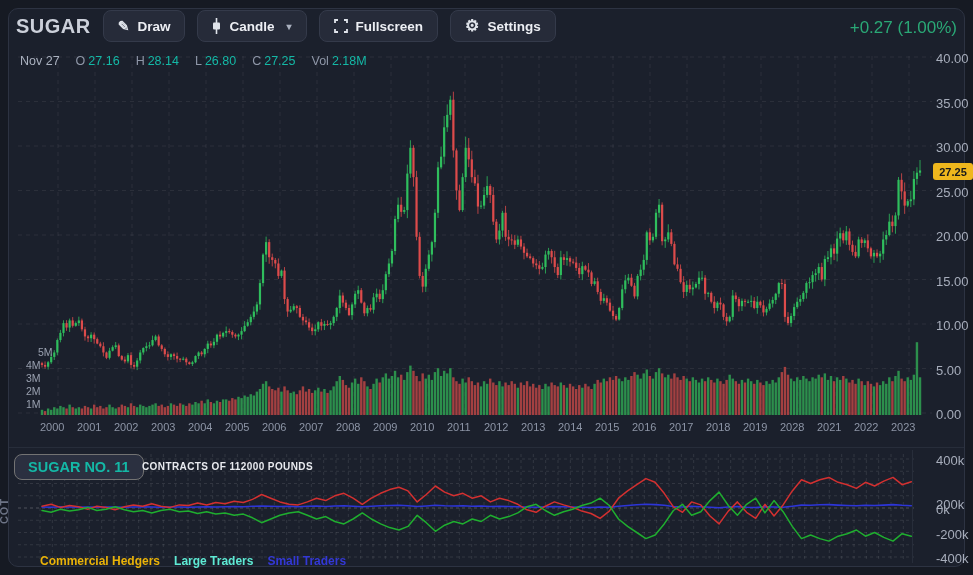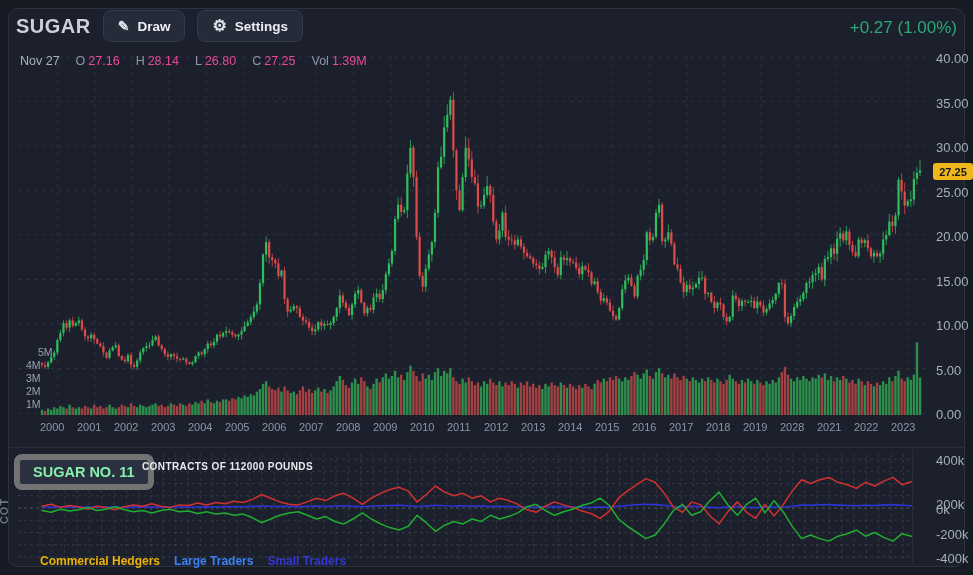--- a/index.html
+++ b/index.html
@@ -17,58 +17,79 @@
             color:#ecEEf3; font-size:13.5px; font-weight:bold; cursor:pointer; }
   .tb-btn .ico { color:#dfe3ea; font-size:14px; line-height:1; display:flex; align-items:center; }
   .caret { font-size:10px; color:#aab1bf; margin-left:4px; }
   #change-label { position:absolute; right:16px; top:18px; font-size:17px;
                   color:#2aa876; z-index:5; }
   
   #quote-row { position:absolute; left:20px; top:54px; display:flex; gap:16px;
                font-size:12.5px; z-index:5; }
   #quote-row .d { color:#aab1bf; }
   #quote-row .lab { color:#8f97a8; }
-  #quote-row .val { color:#ec4899; margin-left:3px; }
+  #quote-row .val { color:#14b8a6; margin-left:3px; }
   .qpair { display:flex; }
   
   .axis-lab { position:absolute; font-size:13px; color:#a7adbb; z-index:4; }
   .vol-lab  { position:absolute; font-size:10.5px; color:#9aa1b0; z-index:4; }
   .year-lab { position:absolute; font-size:11px; color:#8d95a6; width:36px;
               text-align:left; z-index:4; }
   #last-price-badge { position:absolute; left:933px; top:163px; width:40px; height:17px;
               background:#efb71d; color:#17181c; font-size:11px; font-weight:bold;
               border-radius:3px; display:flex; align-items:center; justify-content:center;
               z-index:6; }
   
   #panel-sep { position:absolute; left:9px; top:447px; width:955px; height:1px;
                background:#272d3a; z-index:3; }
   #cot-right-sep { position:absolute; left:912px; top:450px; width:1px; height:113px;
                background:#272d3a; z-index:3; }
   #cot-title-badge { position:absolute; left:14px; top:454px; background:#2b3040;
-               border:6px solid #737373; border-radius:8px; padding:4px 13px;
-               color:#86efac; font-size:14.5px; font-weight:bold; z-index:5; }
+               border:1px solid #737373; border-radius:8px; padding:4px 13px;
+               color:#14b8a6; font-size:14.5px; font-weight:bold; z-index:5; }
   #cot-subtitle { position:absolute; left:142px; top:461px; color:#e8eaef;
                font-size:10px; font-weight:bold; letter-spacing:.4px; z-index:5; }
   #cot-axis-name { position:absolute; left:-9px; top:505px; color:#6d7486;
                font-size:11px; font-weight:bold; transform:rotate(-90deg); z-index:5;
                letter-spacing:1px; }
   #cot-legend { position:absolute; left:40px; top:554px; display:flex; gap:14px;
                font-size:12px; font-weight:bold; z-index:5; }
   svg.layer { position:absolute; z-index:2; }
 </style>
 </head>
 <body>
 
 <div id="app-frame"></div>
 
 <div id="toolbar">
   <div id="symbol-title">SUGAR</div>
   <div class="tb-btn">
     <span class="ico">✎</span>
     <span>Draw</span>
+  </div>
+  <div class="tb-btn">
+    <span class="ico">
+      <svg width="9" height="16" viewBox="0 0 9 16">
+          <line x1="4.5" y1="0" x2="4.5" y2="16" stroke="#dfe3ea" stroke-width="1.6"></line>
+          <rect x="1" y="4.5" width="7" height="7" rx="1" fill="#dfe3ea"></rect>
+        </svg>
+    </span>
+    <span>Candle</span>
+    <span class="caret">▾</span>
+  </div>
+  <div class="tb-btn">
+    <span class="ico">
+      <svg width="14" height="14" viewBox="0 0 14 14" fill="none" stroke="#dfe3ea" stroke-width="1.8">
+        <path d="M1 4 V1 H4"></path>
+          <path d="M10 1 H13 V4"></path>
+          <path d="M13 10 V13 H10"></path>
+          <path d="M4 13 H1 V10"></path>
+      </svg>
+    </span>
+    <span>Fullscreen</span>
   </div>
   <div class="tb-btn">
     <span class="ico" style="font-size:16px;">⚙</span>
     <span>Settings</span>
   </div>
 </div>
 
 <div id="change-label">+0.27 (1.00%)</div>
 
 <div id="quote-row">
@@ -84,21 +105,21 @@
   <span class="qpair">
       <span class="lab">L</span>
       <span class="val">26.80</span>
     </span>
   <span class="qpair">
       <span class="lab">C</span>
       <span class="val">27.25</span>
     </span>
   <span class="qpair">
       <span class="lab">Vol</span>
-      <span class="val">1.39M</span>
+      <span class="val">2.18M</span>
     </span>
 </div>
 
 <svg id="main-chart" class="layer" style="left:18px; top:50px;" width="914" height="368" viewBox="0 0 914 368">
     <line x1="40" y1="6" x2="40" y2="365" stroke="rgba(255,255,255,0.07)" stroke-width="1" stroke-dasharray="4 4"></line>
     <line x1="77" y1="6" x2="77" y2="365" stroke="rgba(255,255,255,0.07)" stroke-width="1" stroke-dasharray="4 4"></line>
     <line x1="114" y1="6" x2="114" y2="365" stroke="rgba(255,255,255,0.07)" stroke-width="1" stroke-dasharray="4 4"></line>
     <line x1="151" y1="6" x2="151" y2="365" stroke="rgba(255,255,255,0.07)" stroke-width="1" stroke-dasharray="4 4"></line>
     <line x1="188" y1="6" x2="188" y2="365" stroke="rgba(255,255,255,0.07)" stroke-width="1" stroke-dasharray="4 4"></line>
     <line x1="225" y1="6" x2="225" y2="365" stroke="rgba(255,255,255,0.07)" stroke-width="1" stroke-dasharray="4 4"></line>
@@ -1131,15 +1152,15 @@
 
 <div id="last-price-badge">27.25</div>
 
 <div id="panel-sep"></div>
 <div id="cot-right-sep"></div>
 <div id="cot-title-badge">SUGAR NO. 11</div>
 <div id="cot-subtitle">CONTRACTS OF 112000 POUNDS</div>
 <div id="cot-axis-name">COT</div>
 <div id="cot-legend">
     <span style="color: #eab308;">Commercial Hedgers</span>
-    <span style="color: #3b82f6;">Large Traders</span>
+    <span style="color: #5eead4;">Large Traders</span>
     <span style="color: rgb(51, 56, 214);">Small Traders</span>
   </div>
 
 </body></html>

